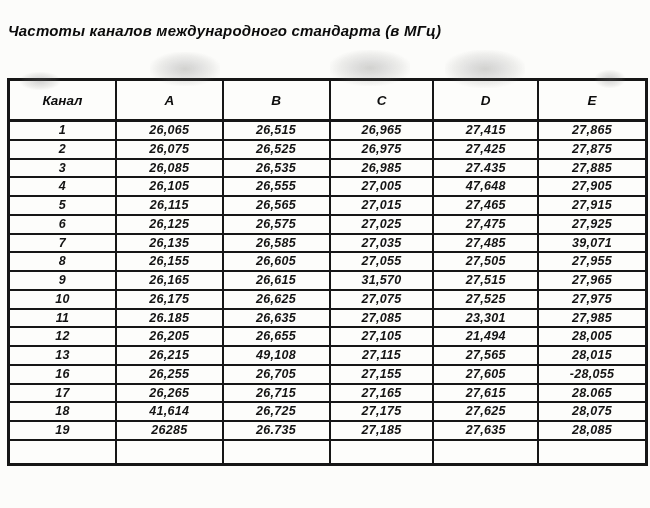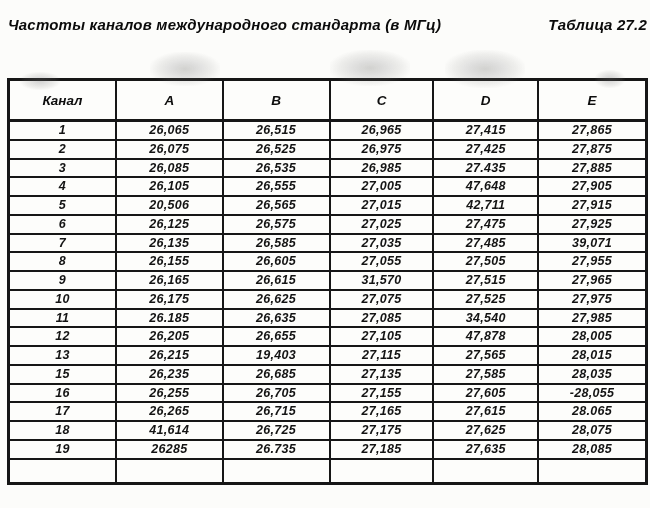--- a/index.html
+++ b/index.html
@@ -9,21 +9,21 @@
     overflow: hidden;
     font-family: "Liberation Sans", sans-serif;
     position: relative;
   }
   .page {
     position: absolute; inset: 0;
     background: #fcfcfa;
   }
   .titlebar {
     position: absolute;
-    top: 16px; left: 8px; right: 3px;
+    top: 22px; left: 8px; right: 3px;
     display: flex;
     justify-content: space-between;
     align-items: center;
     font-style: italic;
     font-weight: bold;
     font-size: 15px;
     letter-spacing: 0.2px;
     color: #0b0b0b;
     white-space: nowrap;
   }
@@ -72,21 +72,20 @@
     filter: blur(0.6px);
   }
 </style>
 </head>
 <body>
 
 <div class="page">
 
   <div class="titlebar">
     <span>Частоты каналов международного стандарта (в МГц)</span>
-    <span>Таблица 27.2</span>
   </div>
 
   <div class="table-wrap">
     <table>
       <colgroup>
         <col style="width:16.85%">
         <col style="width:16.70%">
         <col style="width:16.80%">
         <col style="width:16.25%">
         <col style="width:16.40%">
@@ -130,24 +129,24 @@
           <tr>
             <td>4</td>
             <td>26,105</td>
             <td>26,555</td>
             <td>27,005</td>
             <td>47,648</td>
             <td>27,905</td>
           </tr>
           <tr>
             <td>5</td>
-            <td>20,506</td>
+            <td>26,115</td>
             <td>26,565</td>
             <td>27,015</td>
-            <td>42,711</td>
+            <td>27,465</td>
             <td>27,915</td>
           </tr>
           <tr>
             <td>6</td>
             <td>26,125</td>
             <td>26,575</td>
             <td>27,025</td>
             <td>27,475</td>
             <td>27,925</td>
           </tr>
@@ -181,46 +180,38 @@
             <td>26,625</td>
             <td>27,075</td>
             <td>27,525</td>
             <td>27,975</td>
           </tr>
           <tr>
             <td>11</td>
             <td>26.185</td>
             <td>26,635</td>
             <td>27,085</td>
-            <td>34,540</td>
+            <td>23,301</td>
             <td>27,985</td>
           </tr>
           <tr>
             <td>12</td>
             <td>26,205</td>
             <td>26,655</td>
             <td>27,105</td>
-            <td>47,878</td>
+            <td>21,494</td>
             <td>28,005</td>
           </tr>
           <tr>
             <td>13</td>
             <td>26,215</td>
-            <td>19,403</td>
+            <td>49,108</td>
             <td>27,115</td>
             <td>27,565</td>
             <td>28,015</td>
-          </tr>
-          <tr>
-            <td>15</td>
-            <td>26,235</td>
-            <td>26,685</td>
-            <td>27,135</td>
-            <td>27,585</td>
-            <td>28,035</td>
           </tr>
           <tr>
             <td>16</td>
             <td>26,255</td>
             <td>26,705</td>
             <td>27,155</td>
             <td>27,605</td>
             <td>-28,055</td>
           </tr>
           <tr>

